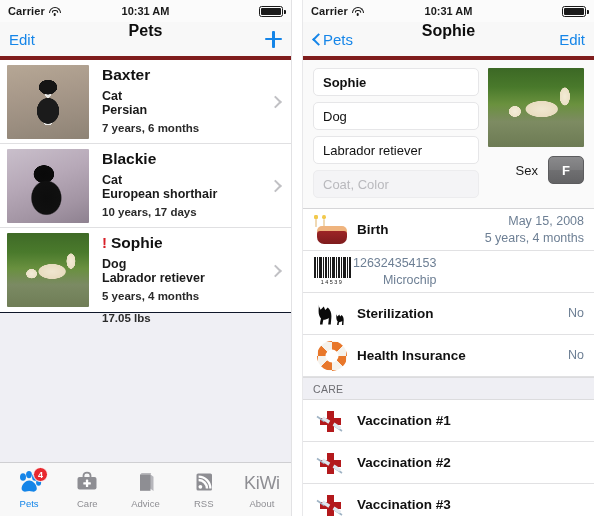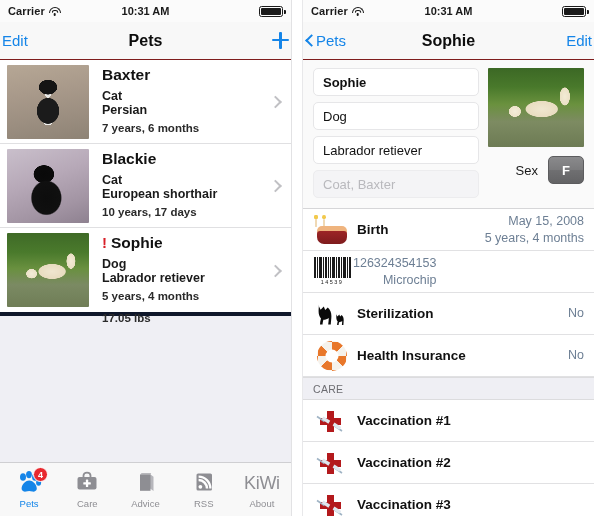--- a/index.html
+++ b/index.html
@@ -62,23 +62,23 @@
   .battery::after {
     content: ""; position: absolute; right: -3.5px; top: 3px;
     width: 2px; height: 4px; background: #1a1a1a; border-radius: 0 1px 1px 0;
   }
   .battery > span { display: block; height: 100%; background: #1a1a1a; border-radius: 1px; }
 
   
   .navbar {
     height: 38px;
     background: #f8f8f8;
-    border-bottom: 1px solid #7f1d1d;
-    display: flex; align-items: center;
-    padding: 0 2px;
+    border-bottom: 4px solid #7f1d1d;
+    display: flex; 
+    padding: 0 9px;
     position: relative;
   }
   .nav-title {
     position: absolute; left: 0; right: 0; text-align: center;
     font-size: 16px; font-weight: bold; color: #0d0d0d;
     pointer-events: none;
   }
   .nav-btn {
     font-size: 15px; color: #1585e8;
     background: none; border: none; cursor: pointer;
@@ -100,21 +100,21 @@
   }
   .chevron-left::before {
     content: ""; position: absolute; left: 2px; top: 3px;
     width: 7px; height: 7px;
     border-left: 2.4px solid #1585e8; border-bottom: 2.4px solid #1585e8;
     transform: rotate(45deg);
   }
 
   
   .list-area { background: #efeff4; height: 402px; position: relative; }
-  .pet-list { background: #8b5cf6; border-bottom: 4px solid #0f172a; }
+  .pet-list { background: #8b5cf6; border-bottom: 1px solid #0f172a; }
   .pet-row {
     display: flex; align-items: stretch;
     height: 84px;
     padding: 5px 0 5px 7px;
     border-bottom: 1px solid #e0e0e2;
     background: #ffffff;
     position: relative;
     cursor: pointer;
   }
   .pet-row:last-child { border-bottom: none; }
@@ -478,21 +478,21 @@
       <button class="nav-btn right">Edit</button>
     </div>
 
     <div class="detail-area">
 
       <div class="form-card">
         <div class="form-fields">
           <div class="field bold">Sophie</div>
           <div class="field">Dog</div>
           <div class="field">Labrador retiever</div>
-          <div class="field placeholder">Coat, Baxter</div>
+          <div class="field placeholder">Coat, Color</div>
         </div>
         <div class="detail-photo-col">
           <div class="detail-photo img-sophie-large"></div>
           <div class="sex-row">
             <span class="sex-label">Sex</span>
             <button class="sex-btn">F</button>
           </div>
         </div>
       </div>
 

